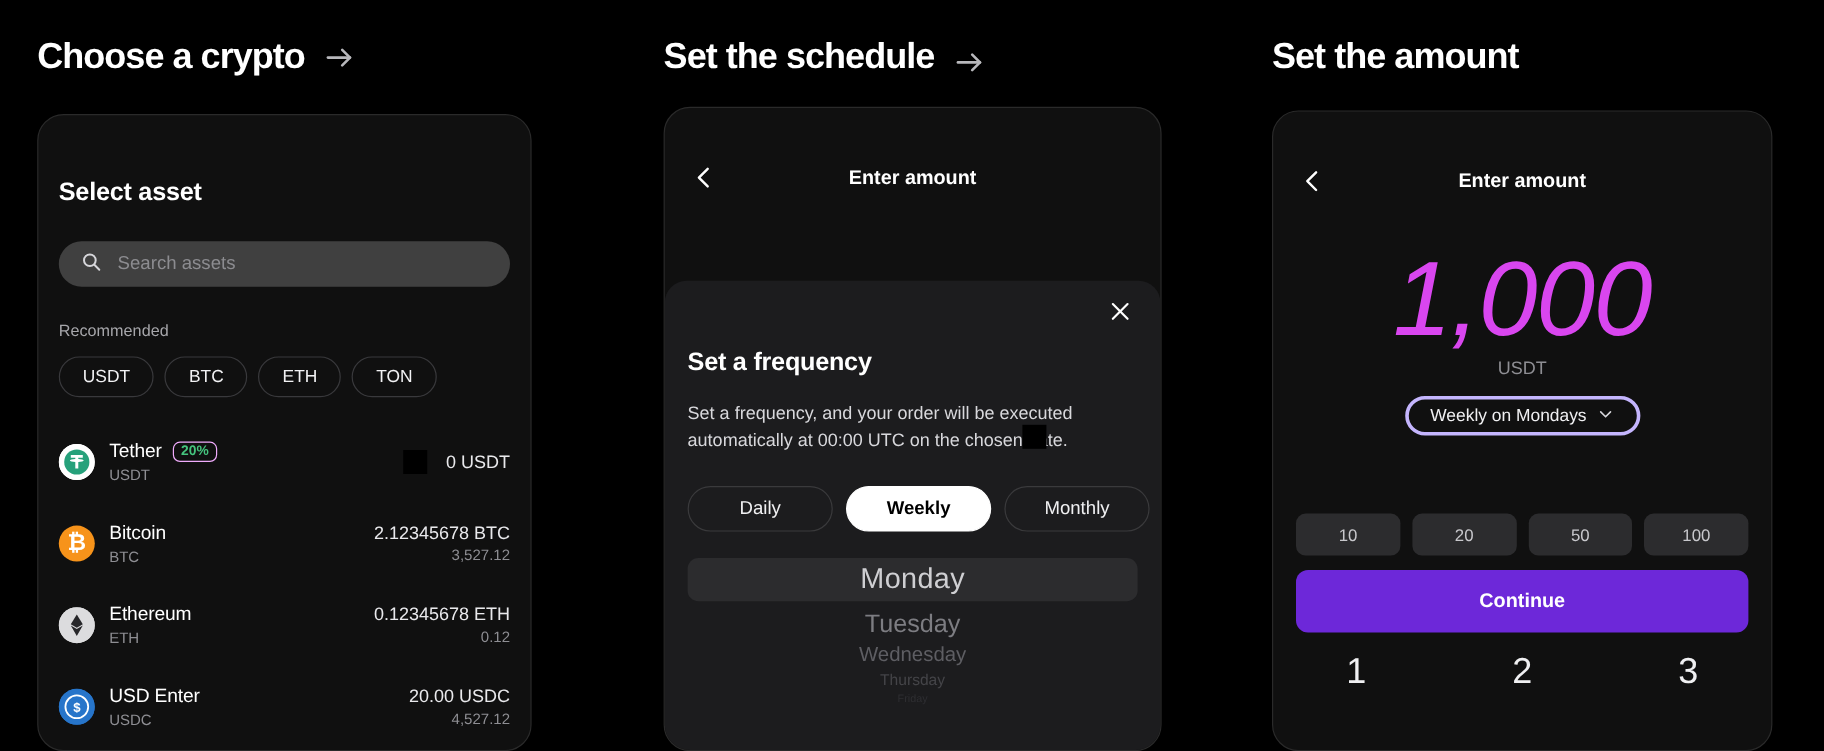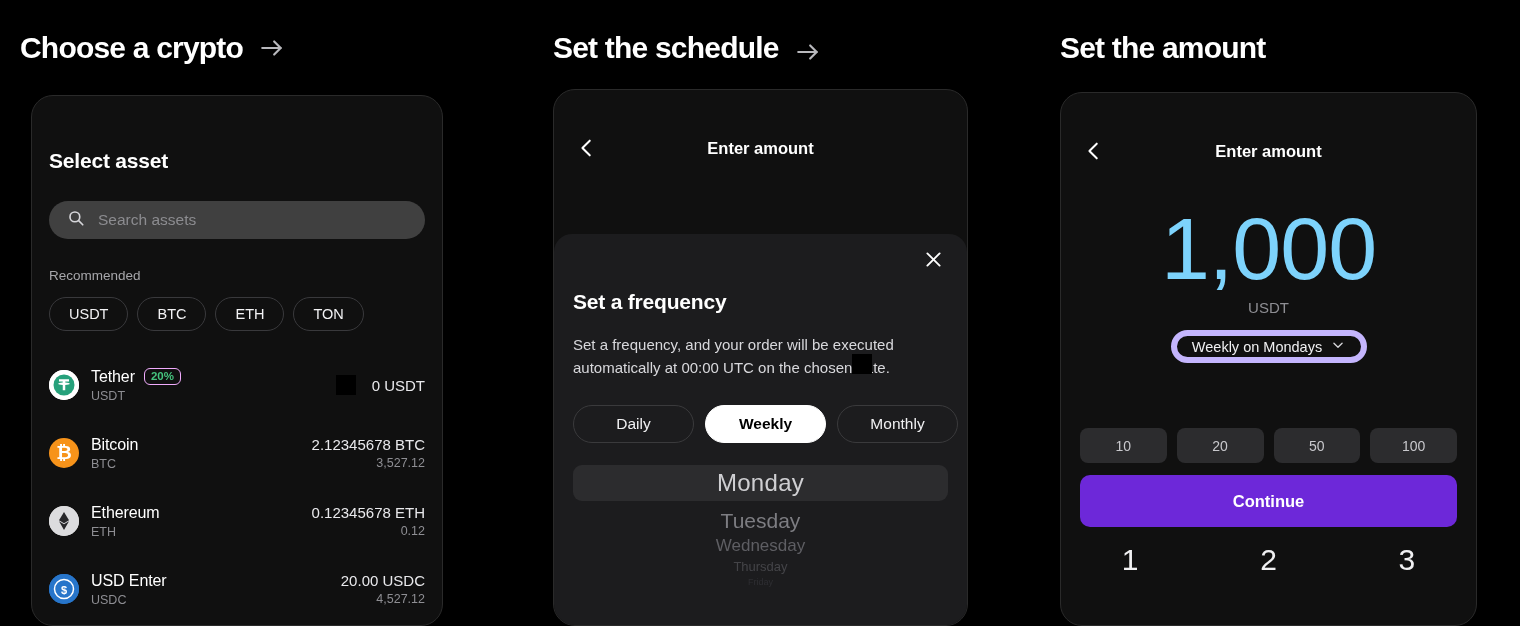--- a/index.html
+++ b/index.html
@@ -143,28 +143,29 @@
   .wheel-item { text-align:center; }
   .wheel-item.i1 { font-size:21px; color:#7d7d82; margin-top: 8px; }
   .wheel-item.i2 { font-size:17px; color:#5e5e63; margin-top: 3px; }
   .wheel-item.i3 { font-size:13px; color:#444448; margin-top: 3px; }
   .wheel-item.i4 { font-size:9px;  color:#2e2e32; margin-top: 3px; }
 
   
   .p3 { left: 1060px; top: 92px; width: 417px; height: 534px; }
   .amount-big {
     text-align:center; margin-top: 22px;
-    font-size: 88px; font-weight: 400; color:#7dd3fc; letter-spacing: -1px;
+    font-size: 88px; font-weight: 400; color:#d946ef; letter-spacing: -1px;
     line-height: 1.05;
+    font-style: italic;
   }
   .amount-cur { text-align:center; font-size: 15px; color:#8e8e93; margin-top: 4px; }
   .freq-select {
     margin: 14px auto 0 auto;
     width: 196px; height: 33px;
-    border: 6px solid #c4b5fd; border-radius: 17px;
+    border: 3px solid #c4b5fd; border-radius: 17px;
     display:flex; align-items:center; justify-content:center; gap: 9px;
     font-size: 14.5px; color:#f0f0f2;
   }
   .quick-row {
     display:flex; gap: 10px; margin: 65px 19px 0 19px; border-radius: 16px;
   }
   .quick-btn {
     flex:1 1 0; height: 35px; border-radius: 8px;
     background:#2c2c2e; color:#c8c8cc; font-size: 14px;
     display:flex; align-items:center; justify-content:center;
@@ -177,21 +178,21 @@
     display:flex; align-items:center; justify-content:center;
   }
   .keypad-row { display:flex; margin-top: 16px; }
   .key { flex:1 1 0; text-align:center; font-size: 30px; color:#f0f0f2; font-weight:300; }
 </style>
 </head>
 <body>
 
 <div class="stage">
 
-  <div class="panel-heading" style="left:20px; top:31px;">
+  <div class="panel-heading" style="left:31px; top:31px;">
     <span>Choose a crypto</span>
     <span class="heading-arrow">
       <svg width="26" height="26" viewBox="0 0 24 24" fill="none" stroke="#b8b8bc" stroke-width="2" stroke-linecap="round" stroke-linejoin="round">
           <line x1="3" y1="12" x2="20" y2="12"></line>
           <polyline points="14,6 20,12 14,18"></polyline>
         </svg>
     </span>
   </div>
 
   <div class="panel-heading" style="left:553px; top:31px;align-items:flex-end;">

